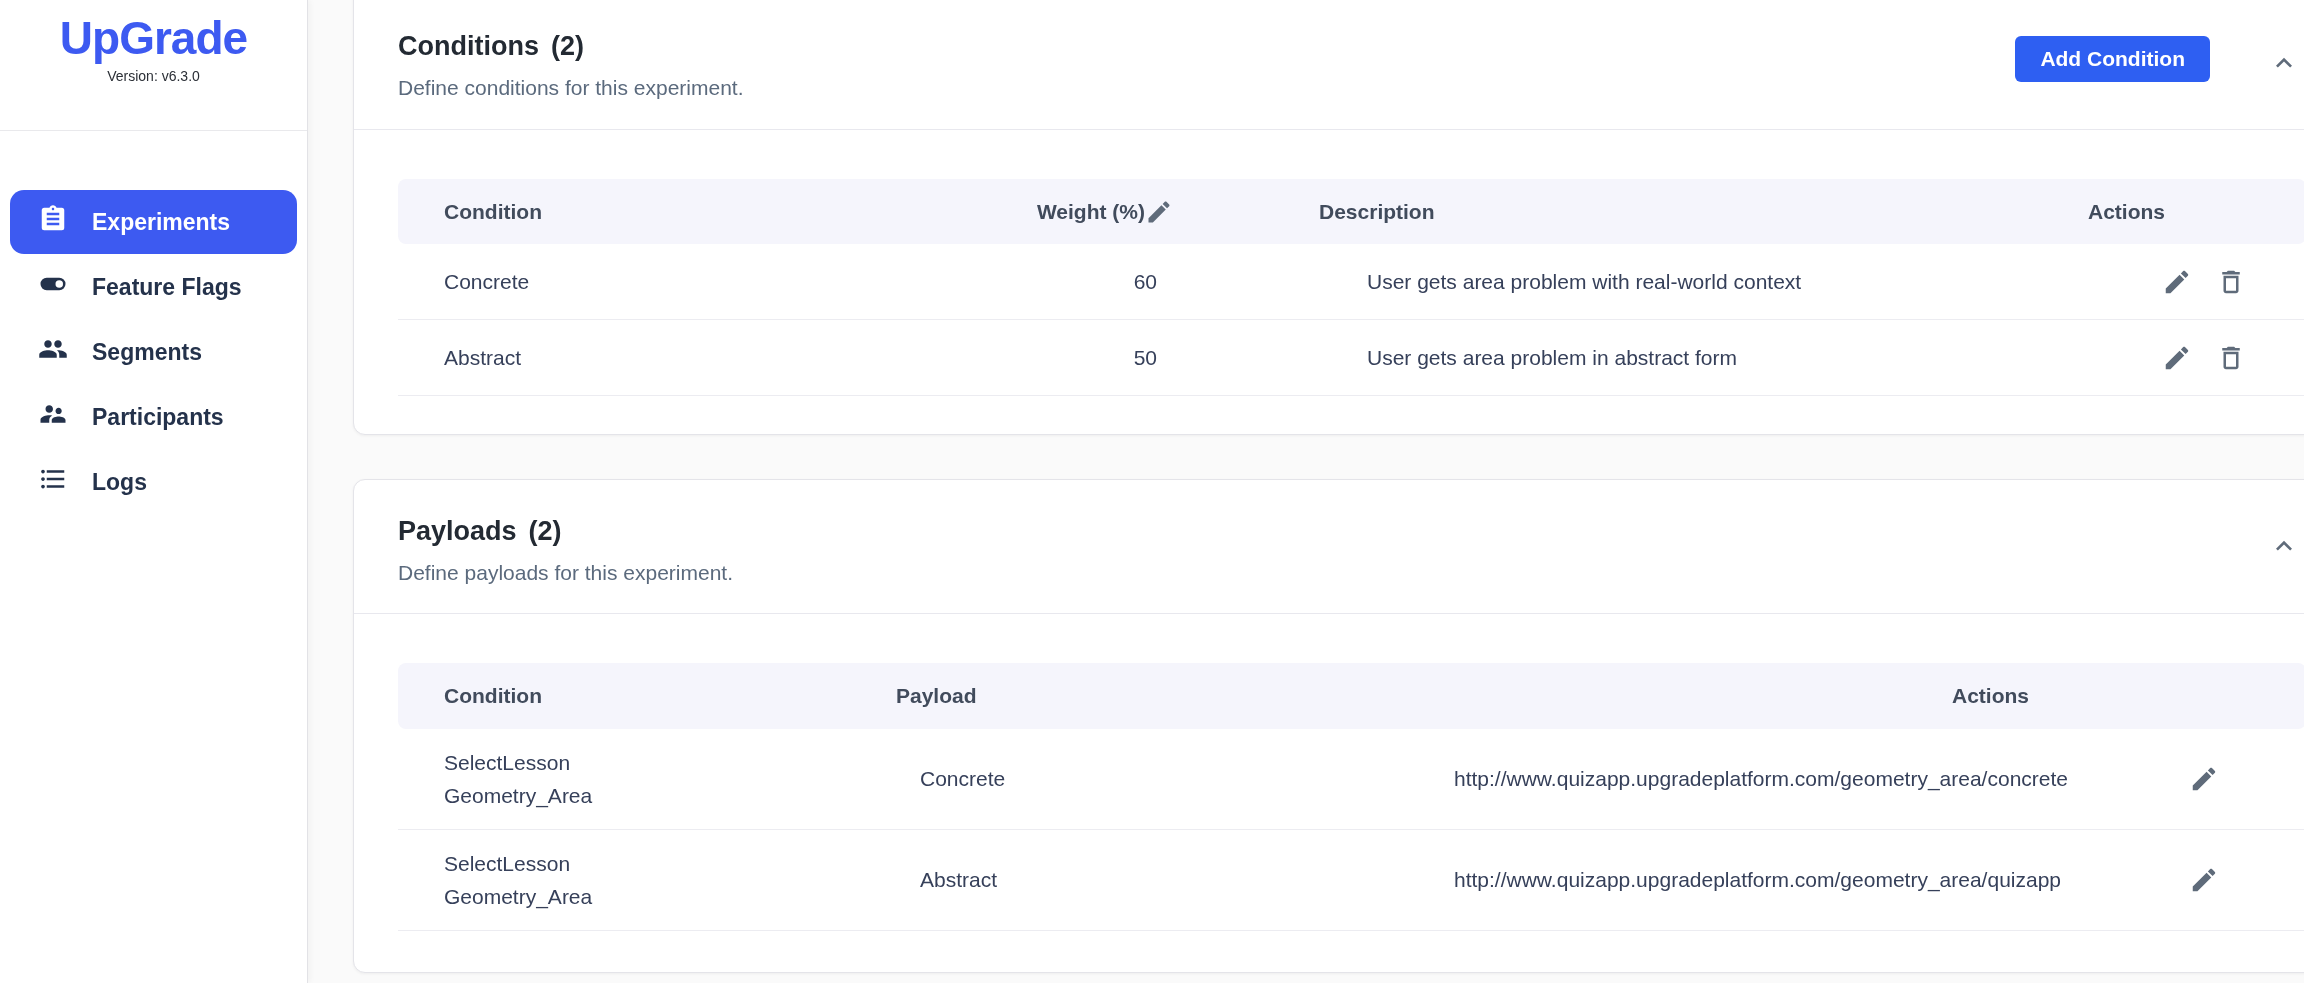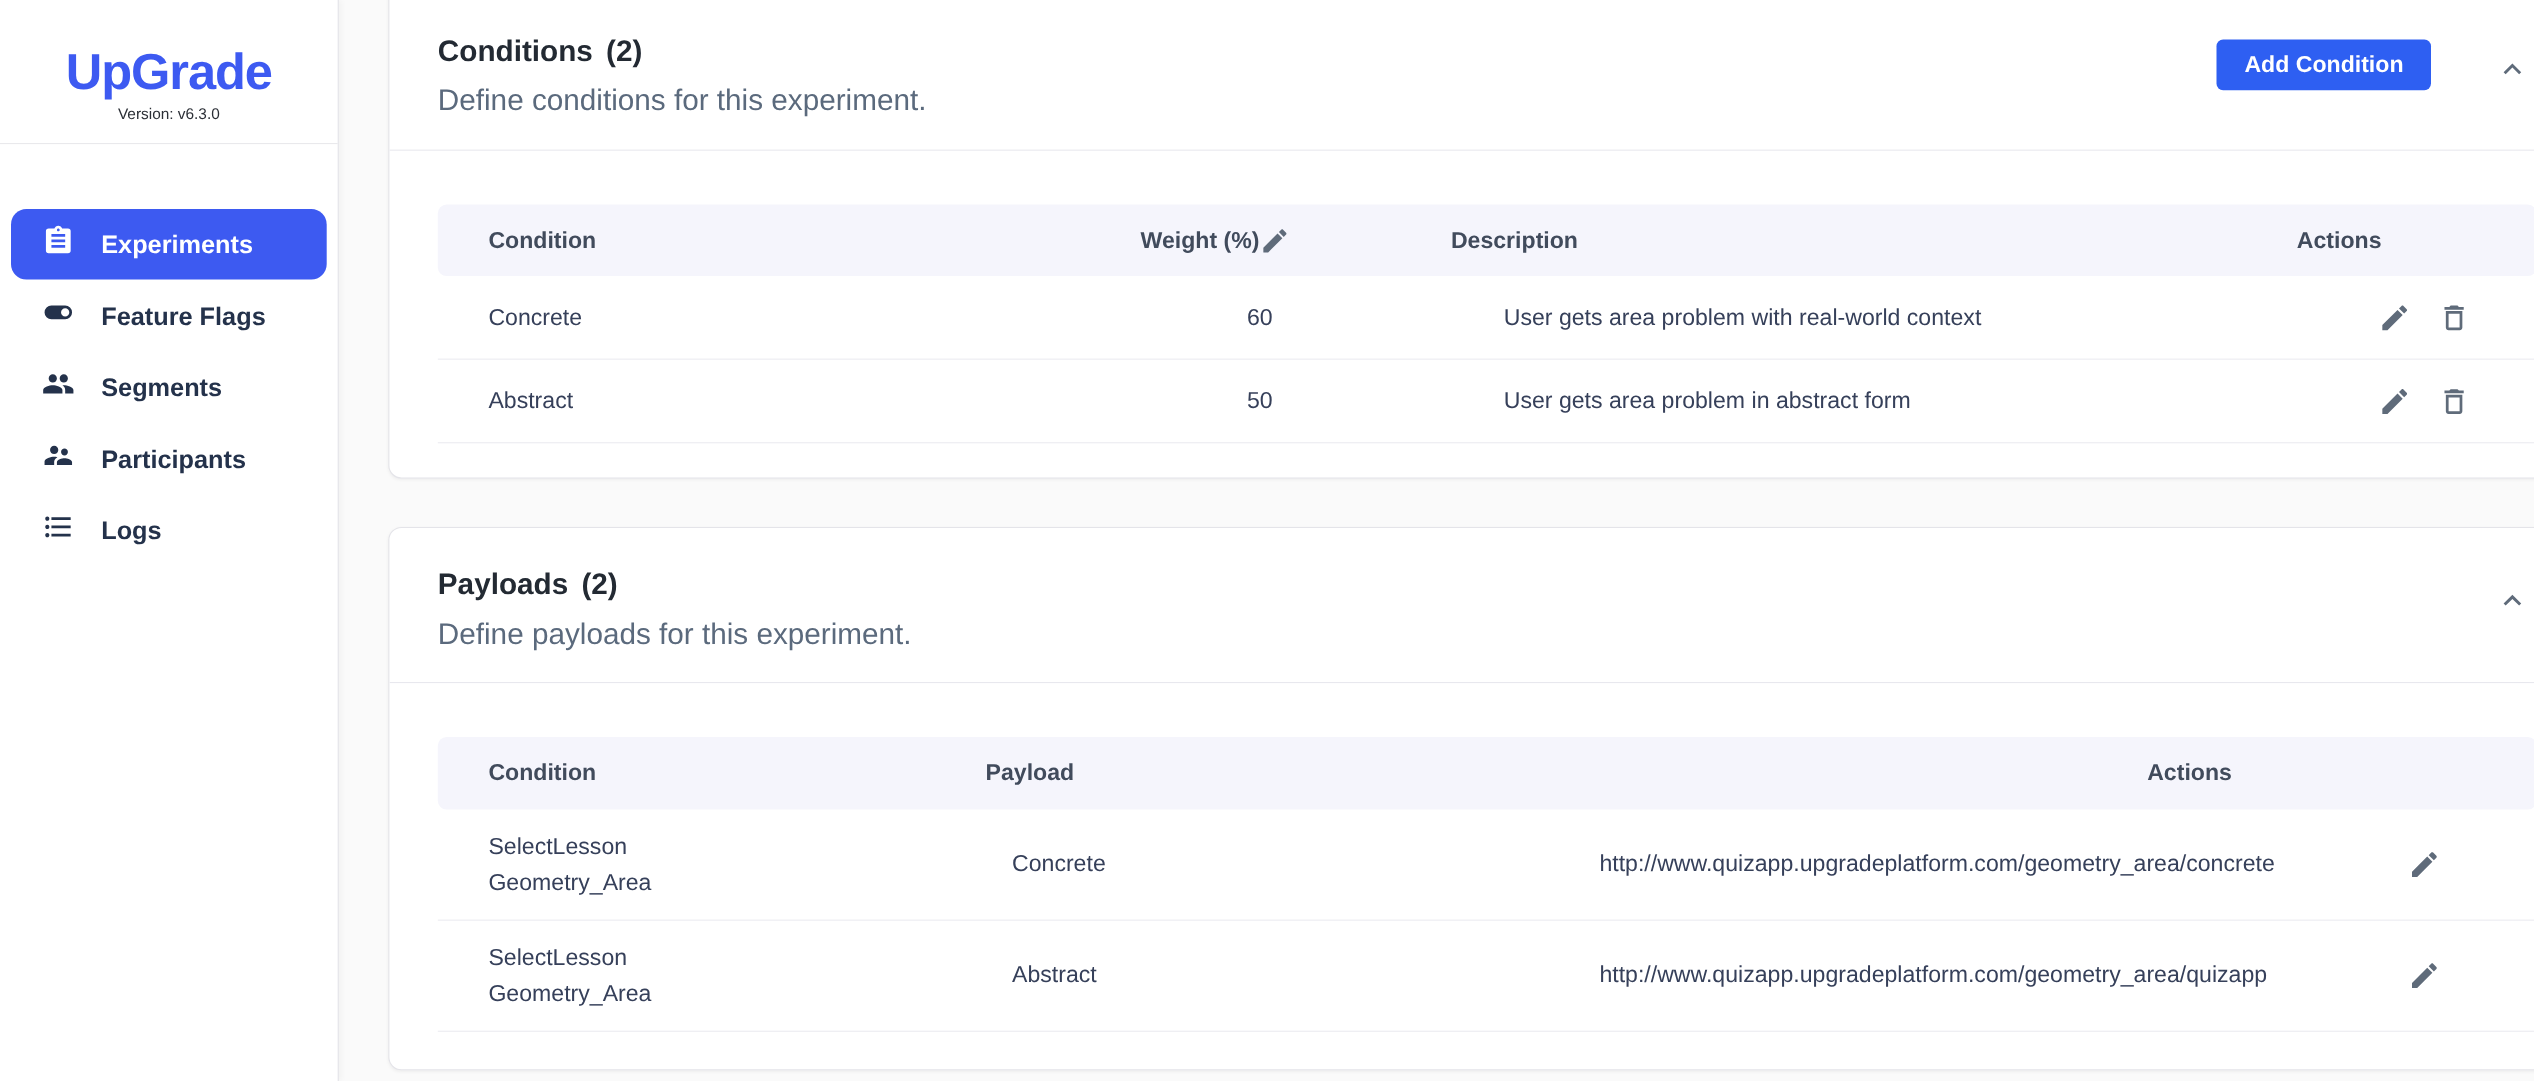--- a/index.html
+++ b/index.html
@@ -24,21 +24,21 @@
     overflow:hidden;
     color:var(--navy);
   }
   
   .sidebar{
     width:308px;flex:0 0 308px;background:#fff;
     border-right:1px solid #e2e2e6;
     box-shadow:2px 0 6px rgba(0,0,0,.04);
     height:983px;
   }
-  .logo-box{height:131px;border-bottom:1px solid #e9e9ec;text-align:center;padding-top:40px;}
+  .logo-box{height:131px;border-bottom:1px solid #e9e9ec;text-align:center;padding-top:13px;}
   .logo{font-size:46px;font-weight:800;color:var(--accent);letter-spacing:-1px;line-height:1.1;}
   .version{font-size:14px;color:#2b2f36;margin-top:4px;}
   nav{padding:59px 10px 0 10px;}
   .nav-item{
     display:flex;align-items:center;gap:24px;
     height:64px;margin-bottom:1px;padding-left:28px;
     border-radius:10px;cursor:pointer;
     color:#24324b;font-size:23px;font-weight:700;
   }
   .nav-item.active{background:var(--accent);color:#fff;border-radius:14px;}
@@ -54,21 +54,21 @@
   .card.payloads{margin-top:44px;height:494px;}
   .card-header{
     display:flex;justify-content:space-between;align-items:flex-start;
     padding:42px 44px 0 44px;
   }
   .card.conditions .card-header{padding-top:42px;}
   .card.payloads .card-header{padding-top:36px;}
   .title-row{display:flex;align-items:baseline;}
   .card-title{font-size:27px;font-weight:700;color:var(--ink);}
   .card-count{font-size:27px;font-weight:700;color:var(--ink);margin-left:12px;}
-  .card-subtitle{font-size:27px;color:var(--slate);margin-top:14px;}
+  .card-subtitle{font-size:21px;color:var(--slate);margin-top:14px;}
   .header-right{display:flex;align-items:flex-end;gap:58px;}
   .btn-primary{
     background:var(--button-blue);color:#fff;border:none;border-radius:6px;
     font-family:inherit;font-size:21px;font-weight:600;
     height:46px;padding:0 25px;margin-top:5px;cursor:pointer;
   }
   .chevron-btn{
     background:none;border:none;cursor:pointer;padding:0;
     color:var(--icon-gray);margin-top:14px;margin-right:6px;
   }

